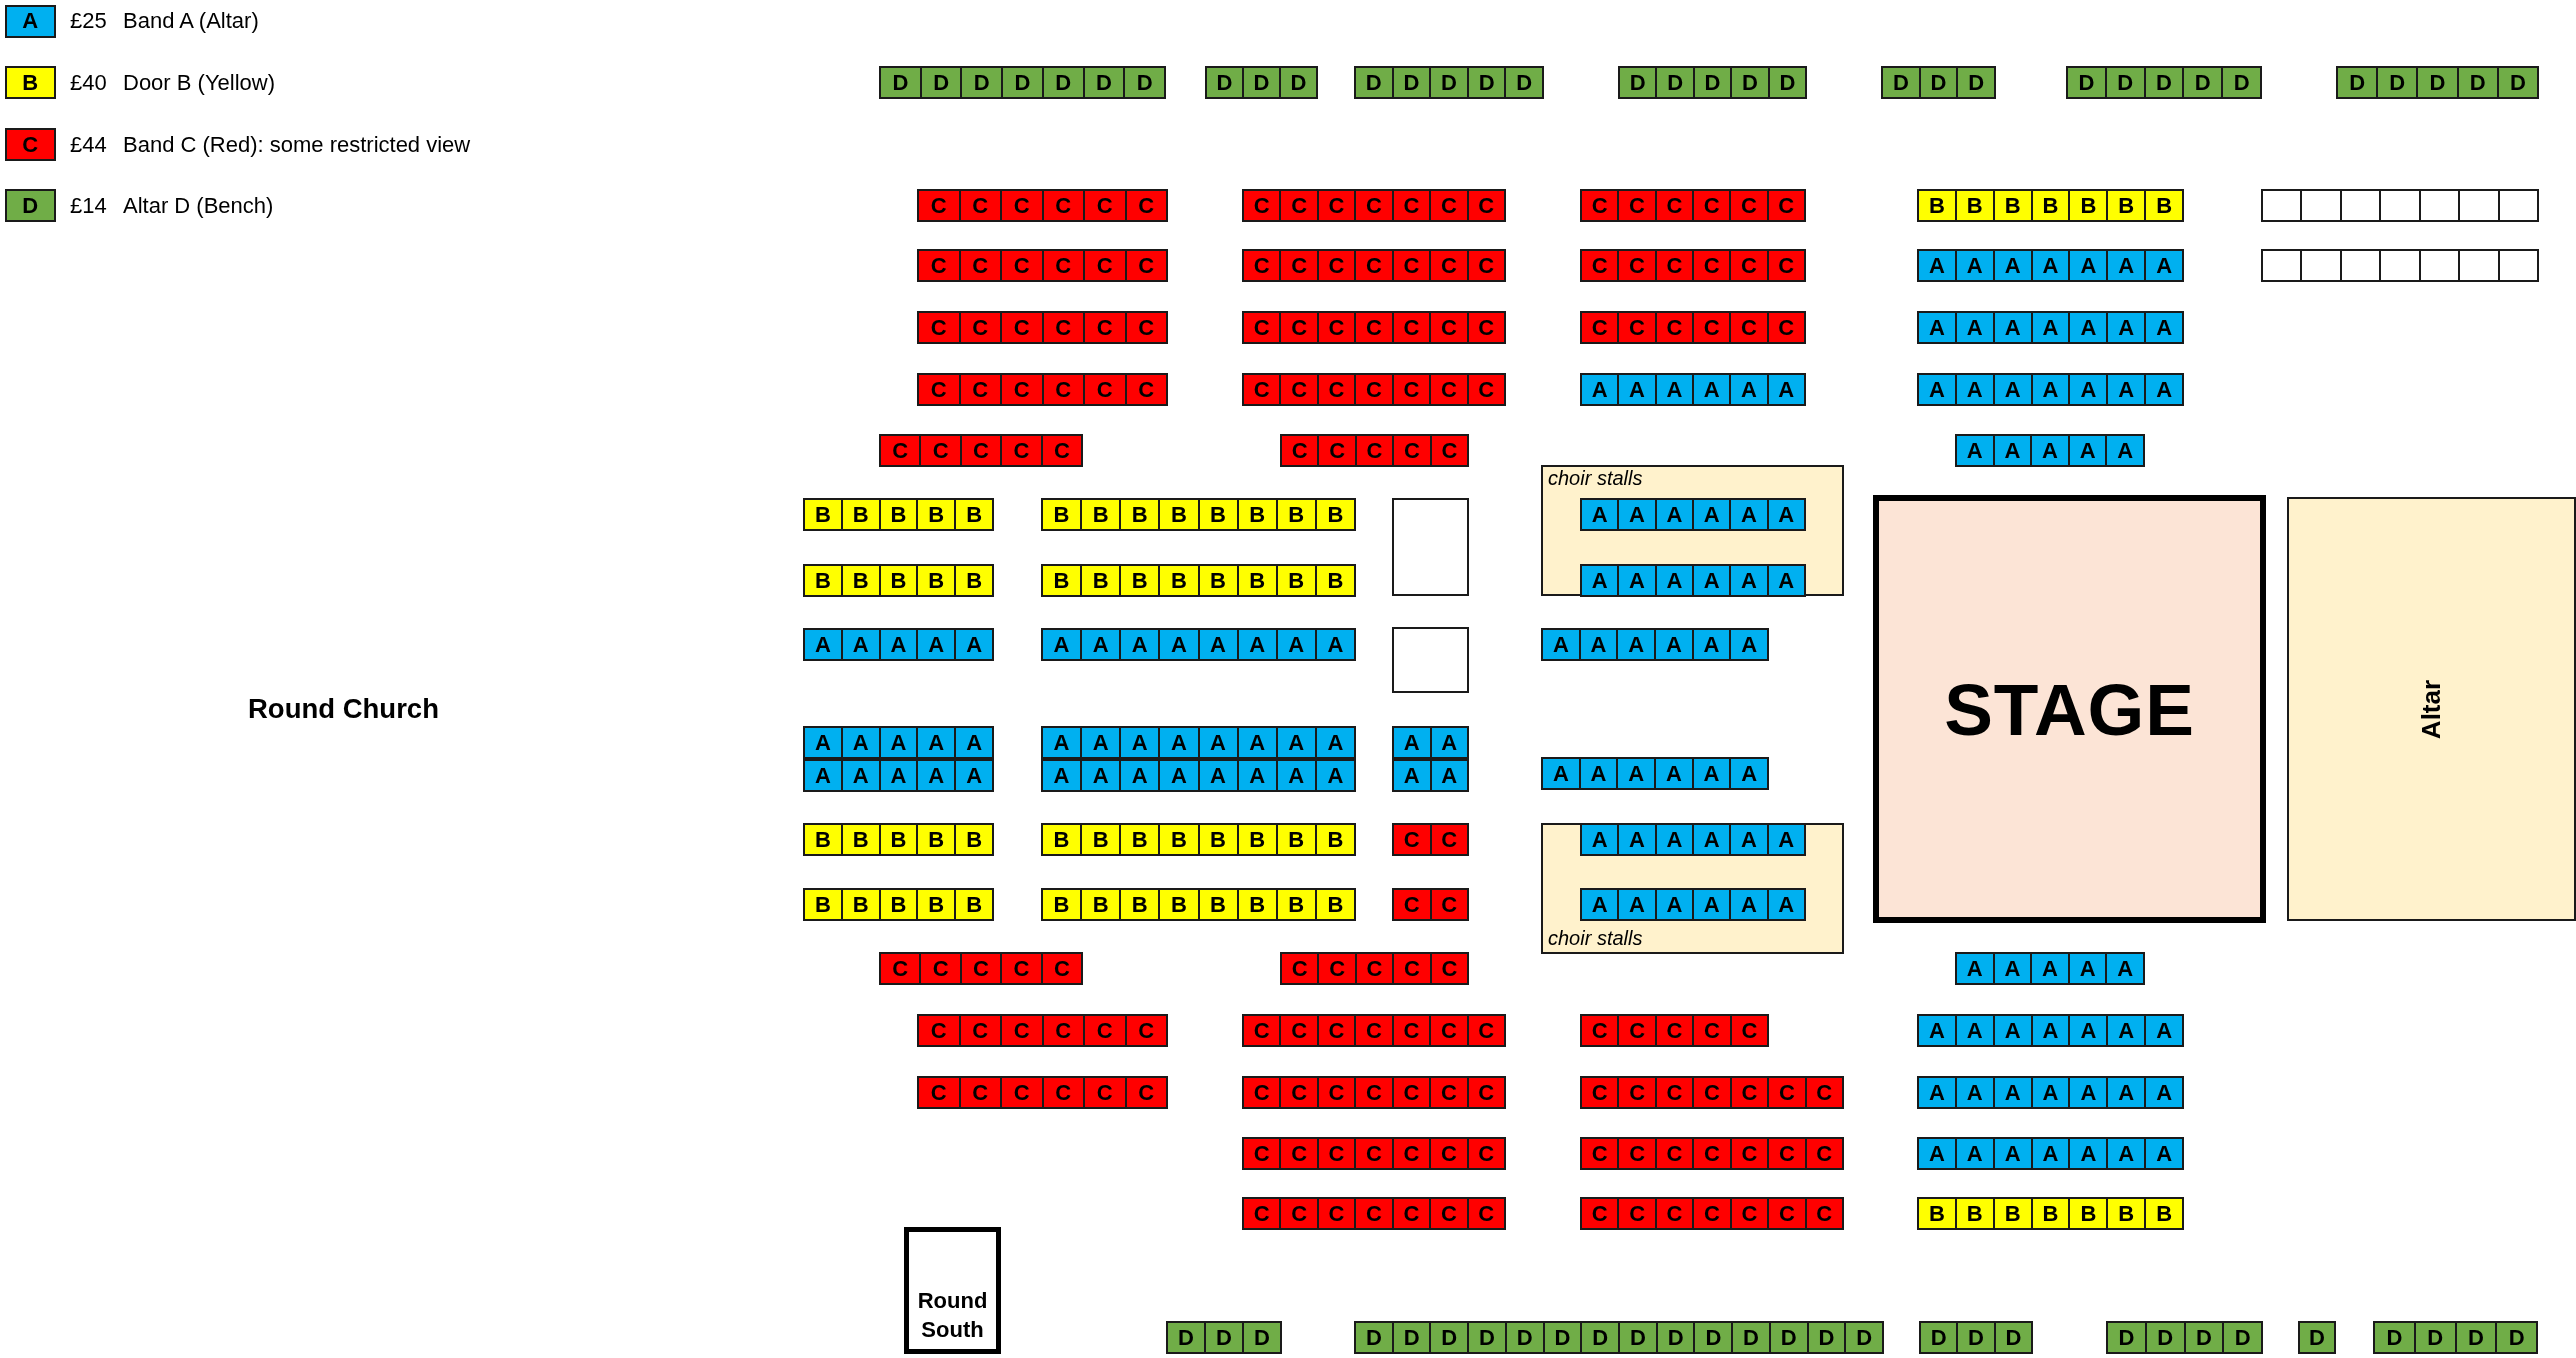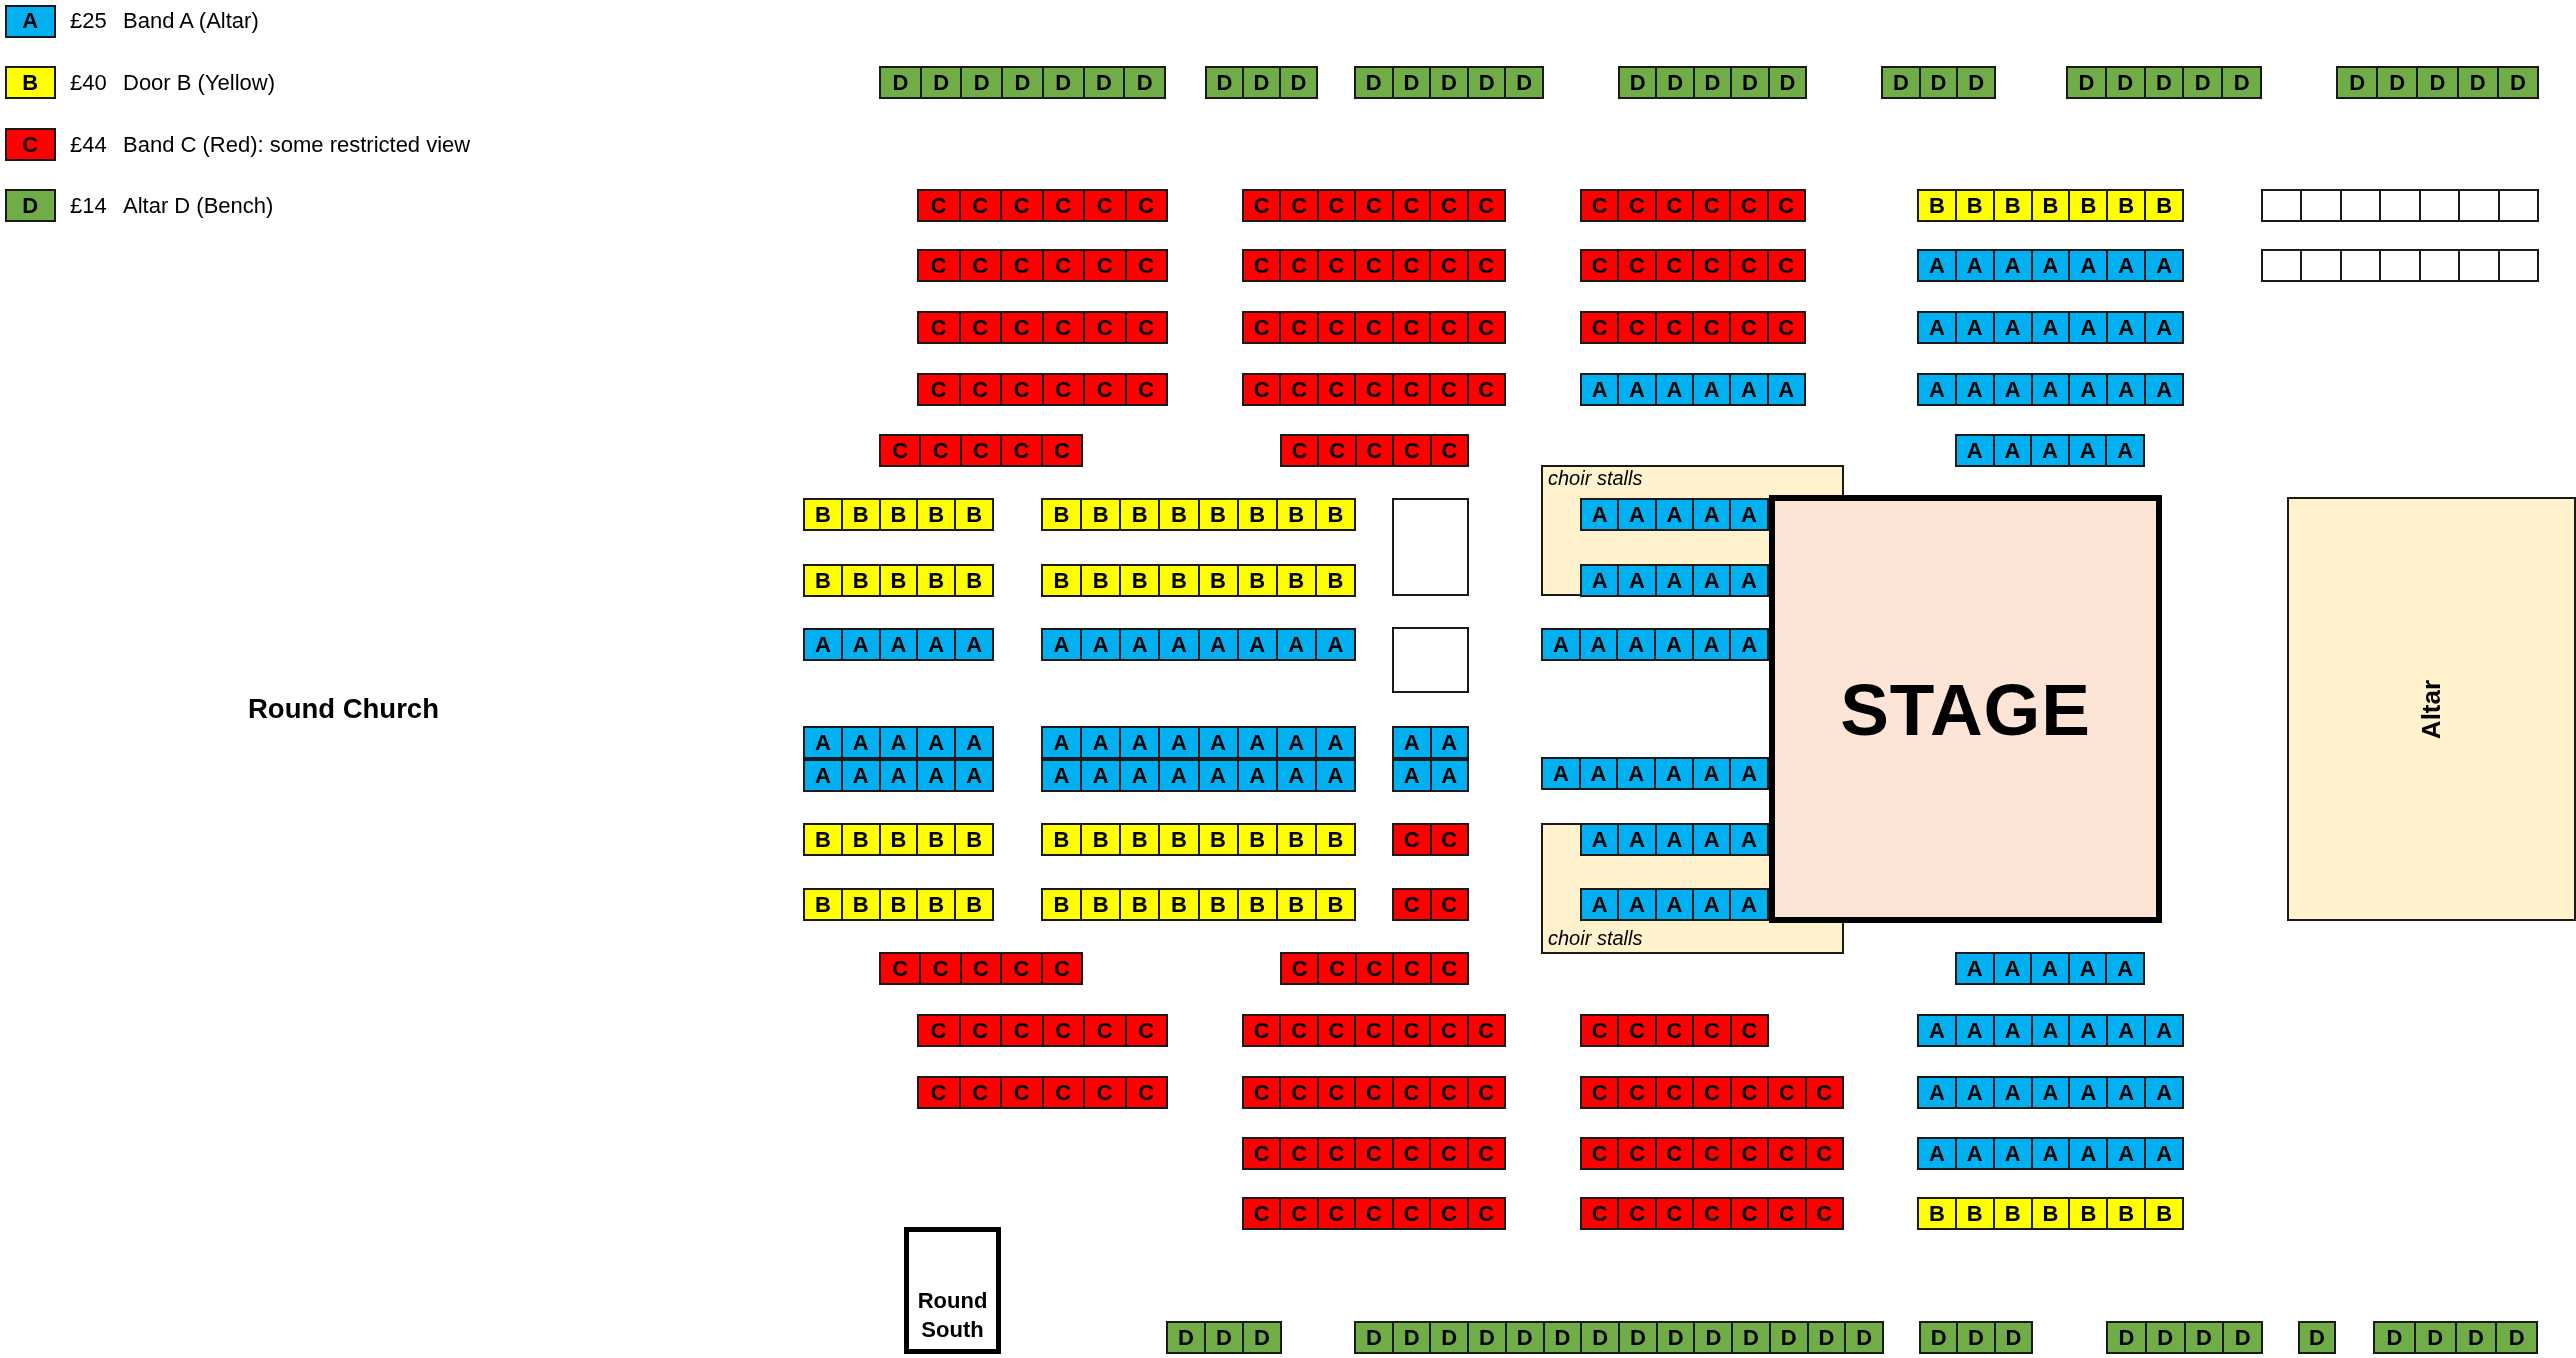--- a/index.html
+++ b/index.html
@@ -637,21 +637,21 @@
       <div class="seat" style="background: rgb(112, 173, 71);">D</div>
     </div>
     <div class="seat-group" style="left: 2373px; top: 1321px; width: 165px; height: 33px;">
       <div class="seat" style="background: rgb(112, 173, 71);">D</div>
       <div class="seat" style="background: rgb(112, 173, 71);">D</div>
       <div class="seat" style="background: rgb(112, 173, 71);">D</div>
       <div class="seat" style="background: rgb(112, 173, 71);">D</div>
     </div>
   </div>
 
-<div class="stage" style="left:1769px; top:495px; width:393px; height:428px;">
+<div class="stage" style="left:1873px; top:495px; width:393px; height:428px;">
   <span class="stage-label">STAGE</span>
 </div>
 
 <div class="altar" style="left:2287px; top:497px; width:289px; height:424px;">
   <span class="altar-label">Altar</span>
 </div>
 
 <div class="door" style="left:904px; top:1227px; width:97px; height:127px;">
   <div class="door-label">
     <div>Round</div>

